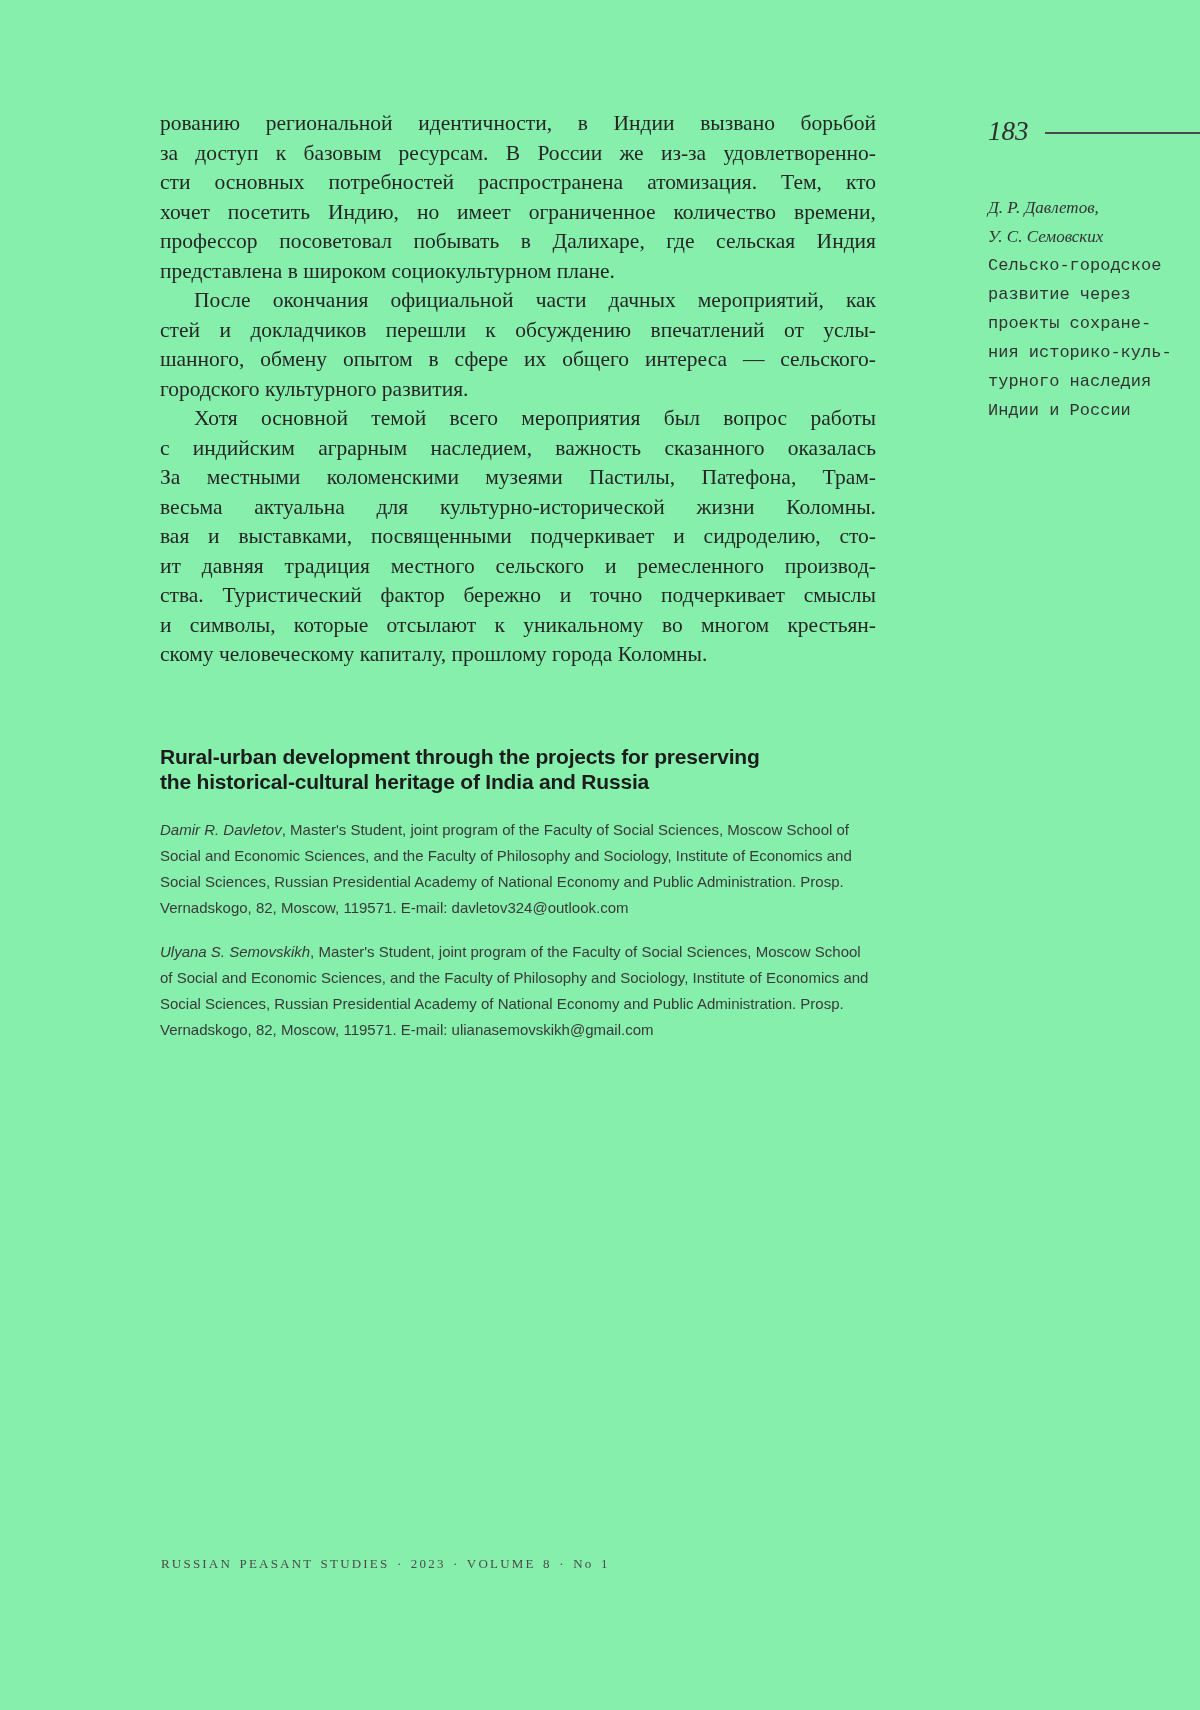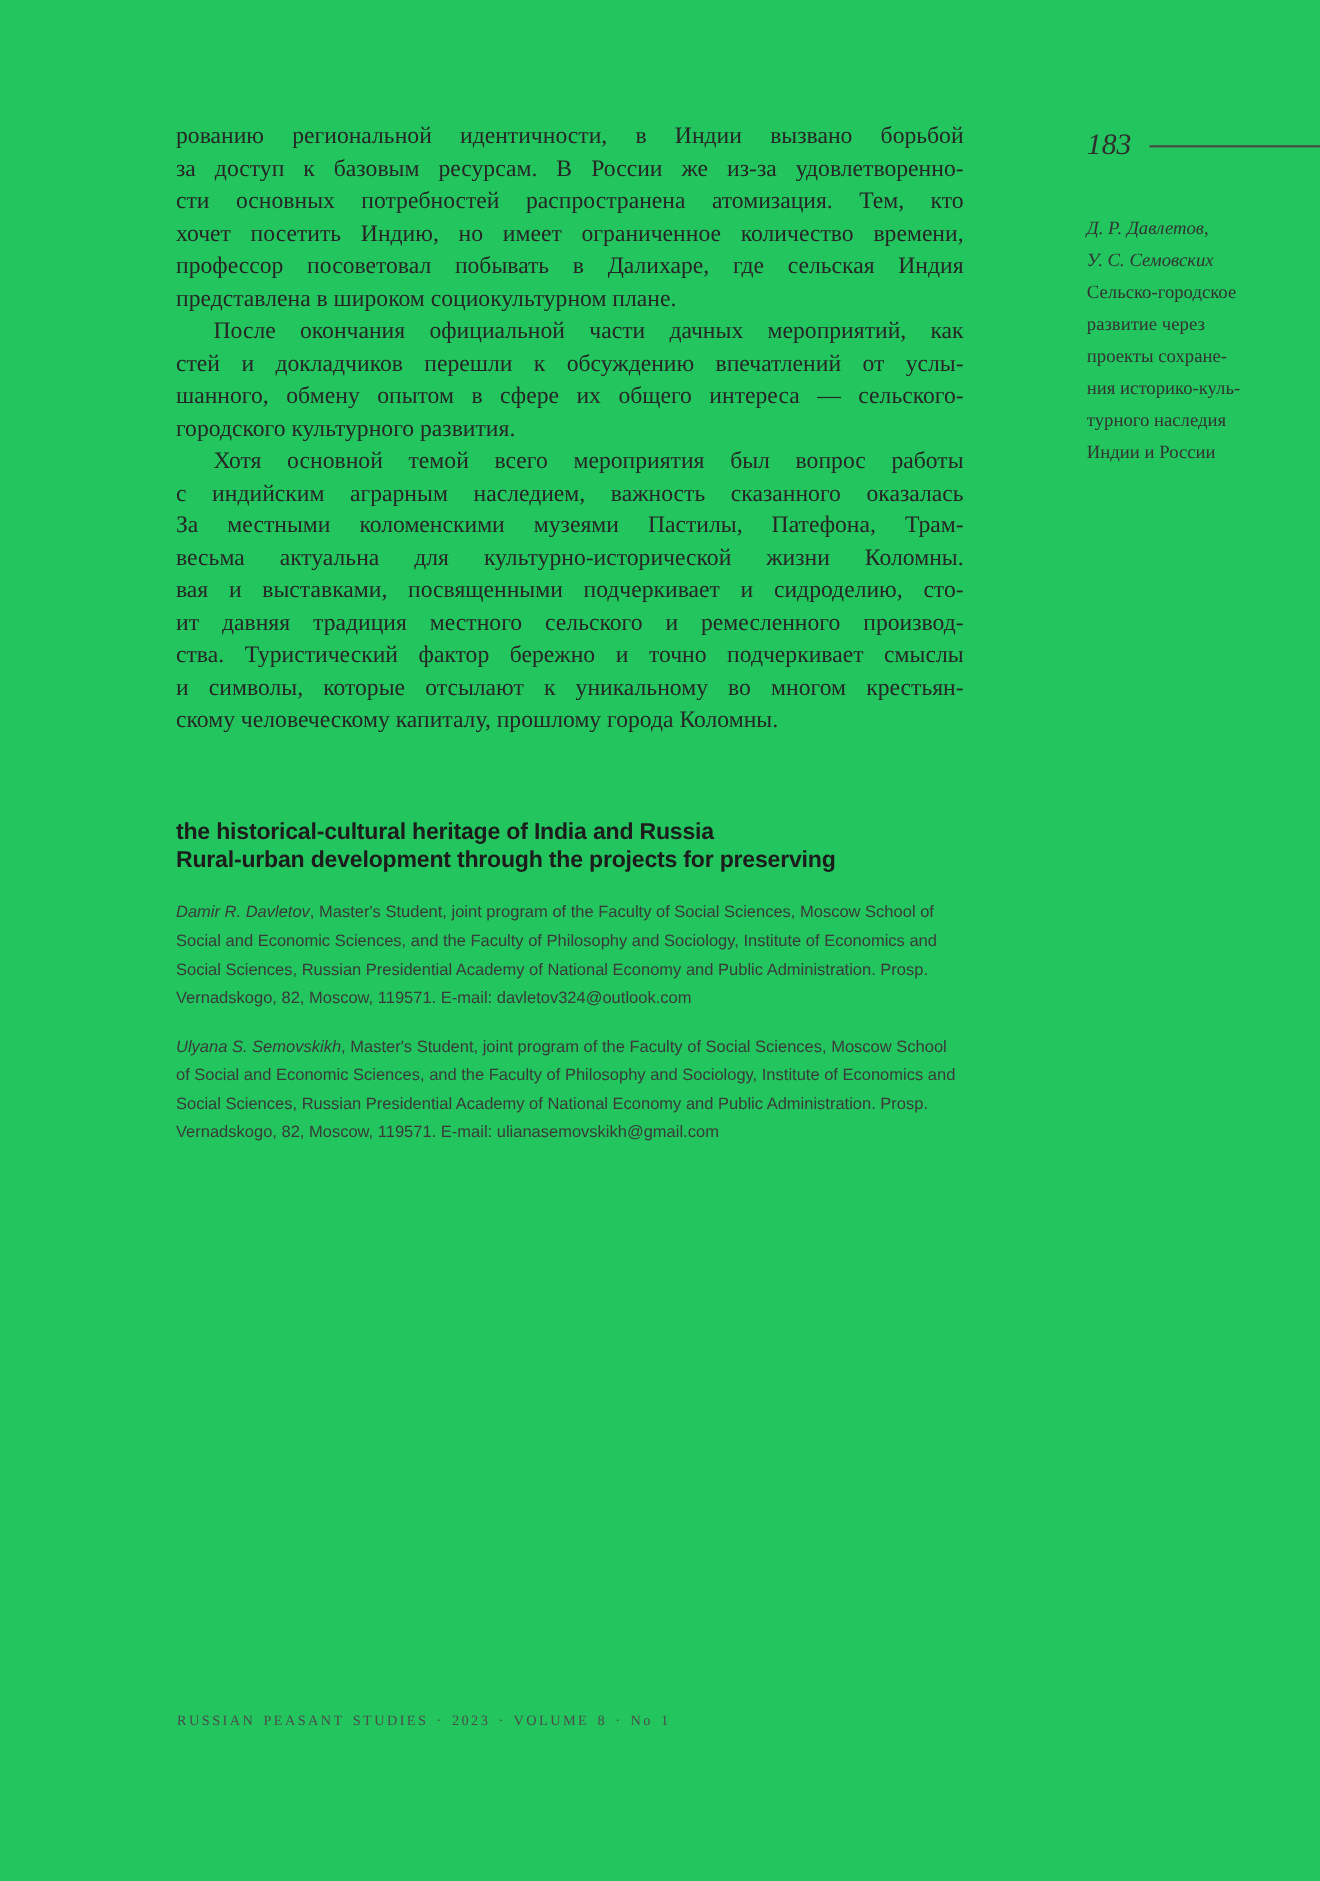--- a/index.html
+++ b/index.html
@@ -1,21 +1,21 @@
 <!DOCTYPE html>
 <html><head>
 <meta charset="utf-8">
 <style>
   html, body { margin: 0; padding: 0; background: #e8e8e8; }
   .page {
     position: relative;
     width: 1200px;
     height: 1710px;
     margin: 0 auto;
-    background: #22c55e;
+    background: #86efac;
     overflow: hidden;
     font-family: "Liberation Serif", serif;
   }
 
   
   .main-col {
     position: absolute;
     left: 160px;
     top: 109px;
     width: 716px;
@@ -76,21 +76,21 @@
   }
   .sidebar-authors {
     margin-top: 48px;
     font-family: "Liberation Serif", serif;
     font-style: italic;
     font-size: 17px;
     line-height: 29px;
     color: #333333;
   }
   .sidebar-title {
-    font-family: Liberation Serif, serif;
+    font-family: Liberation Mono, monospace;
     font-size: 17px;
     line-height: 29px;
     color: #333333;
   }
 
   
   .footer {
     position: absolute;
     left: 161px;
     top: 1556px;
@@ -128,22 +128,22 @@
         <div class="ln">За местными коломенскими музеями Пастилы, Патефона, Трам-</div>
         <div class="ln">весьма актуальна для культурно-исторической жизни Коломны.</div>
         <div class="ln">вая и выставками, посвященными подчеркивает и сидроделию, сто-</div>
         <div class="ln">ит давняя традиция местного сельского и ремесленного производ-</div>
         <div class="ln">ства. Туристический фактор бережно и точно подчеркивает смыслы</div>
         <div class="ln">и символы, которые отсылают к уникальному во многом крестьян-</div>
         <div class="ln">скому человеческому капиталу, прошлому города Коломны.</div>
       </div>
 
     <h2 class="en-heading">
+        <div class="ln">Rural-urban development through the projects for preserving</div>
         <div class="ln">the historical-cultural heritage of India and Russia</div>
-        <div class="ln">Rural-urban development through the projects for preserving</div>
       </h2>
 
     <div class="author-para"><span class="author-name">Damir R. Davletov</span><span>, Master's Student, joint program of the Faculty of Social Sciences, Moscow School of Social and Economic Sciences, and the Faculty of Philosophy and Sociology, Institute of Economics and Social Sciences, Russian Presidential Academy of National Economy and Public Administration. Prosp. Vernadskogo, 82, Moscow, 119571. E-mail: davletov324@outlook.com</span></div>
 
     <div class="author-para"><span class="author-name">Ulyana S. Semovskikh</span><span>, Master's Student, joint program of the Faculty of Social Sciences, Moscow School of Social and Economic Sciences, and the Faculty of Philosophy and Sociology, Institute of Economics and Social Sciences, Russian Presidential Academy of National Economy and Public Administration. Prosp. Vernadskogo, 82, Moscow, 119571. E-mail: ulianasemovskikh@gmail.com</span></div>
   </div>
 
   <aside class="sidebar">
     <div class="page-head">
       <span class="page-number">183</span>

